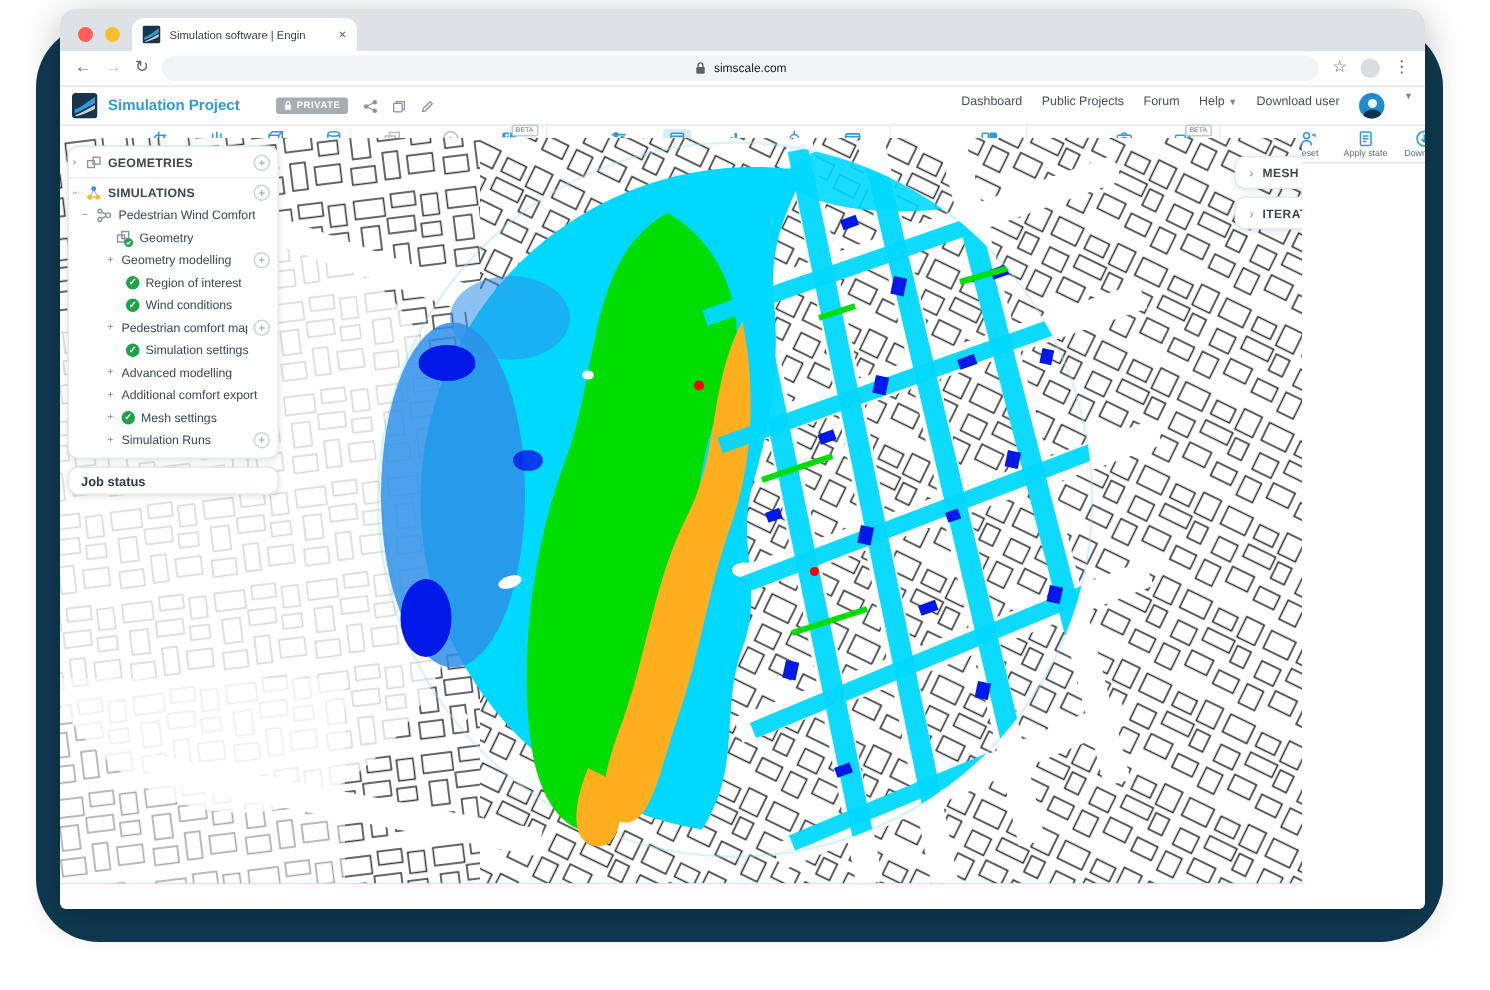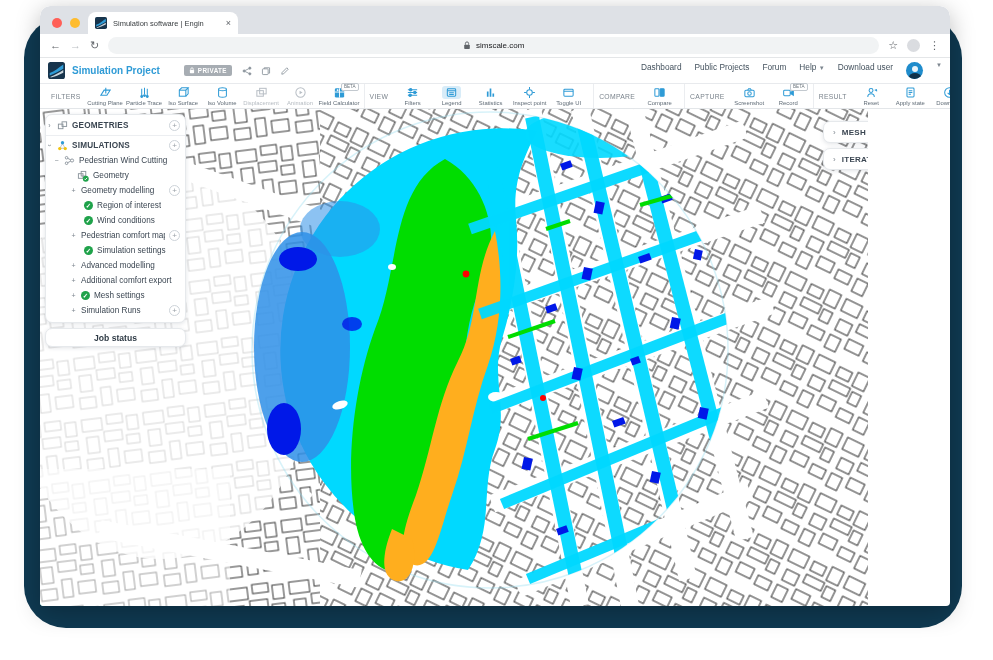--- a/index.html
+++ b/index.html
@@ -53,38 +53,38 @@
   .tbtn { width:39px; height:24px; display:flex; flex-direction:column; align-items:center; justify-content:center;
     position:relative; border-radius:3px; }
   .ticon { height:13px; display:flex; align-items:center; justify-content:center; border-radius:3px; padding:0 3px; }
   .tbtn.active .ticon { background:#d8ecf8; }
   .tlabel { font-size:5.9px; color:#5f6b76; margin-top:1px; white-space:nowrap; }
   .tbtn.disabled .tlabel { color:#b6bcc2; }
   .beta { position:absolute; top:-1px; right:0px; font-size:4.6px; color:#6c757d; border:1px solid #c3c9cf;
     border-radius:2px; padding:0 2px; background:#fff; line-height:1.4; }
 
   
-  .viewport { position:absolute; left:0; top:103px; width:828px; height:497px; background:#5eead4; overflow:hidden; }
+  .viewport { position:absolute; left:0; top:86px; width:828px; height:497px; background:#5eead4; overflow:hidden; }
   .map-svg { position:absolute; left:0; top:0; }
 
   
   .panel { position:absolute; background:#fff; border:1px solid #e6e9ec; border-radius:7px;
     box-shadow:0 1px 4px rgba(20,40,60,.13); }
   .tree-panel { left:5px; top:5px; width:141px; padding:3px 0 4px 0; }
   .trow { display:flex; align-items:center; height:15px; padding-right:5px; gap:4px; }
   .trow .exp { width:7px; font-size:7px; color:#7d868f; text-align:center; flex:none; }
   .trow .exp.rot { display:inline-block; transform:rotate(90deg); }
   .tlbl { font-size:8.2px; color:#3b4652; white-space:nowrap; overflow:hidden; }
   .trow.hd .tlbl { font-weight:bold; letter-spacing:.2px; }
   .plusbtn { margin-left:auto; width:11px; height:11px; border:1px solid #cdd3d9; border-radius:50%;
     color:#9aa1a8; font-size:8px; line-height:9px; text-align:center; flex:none; }
   .check { width:9px; height:9px; border-radius:50%; background:#1fa24a; color:#fff; font-size:6.5px;
     line-height:9px; text-align:center; flex:none; font-weight:bold; }
   .tsep { height:1px; background:#eceef1; margin:2px 0; }
-  .job-panel { left:5px; top:219px; width:141px; height:19px; display:flex; align-items:center; padding:0 8px;justify-content:center; }
+  .job-panel { left:5px; top:219px; width:141px; height:19px; display:flex; align-items:center; padding:0 8px; }
   .job-panel .tlbl { font-weight:bold; font-size:8.6px; color:#2e3a45; }
   .rpanel { width:125px; height:22px; display:flex; align-items:center; gap:6px; padding:0 9px; }
   .rpanel .tlbl { font-weight:bold; font-size:8px; letter-spacing:.3px; color:#3b4652; }
   .rpanel .exp { font-size:8px; color:#7d868f; }
   .mesh-panel { left:783px; top:12px; }
   .iter-panel { left:783px; top:39px; }
 
   svg.ic { display:block; }
 </style>
 </head>
@@ -553,21 +553,21 @@
         <div class="trow" style="padding-left:7px">
           <span class="exp">−</span>
           <svg class="ic" width="11" height="11" viewBox="0 0 12 12">
               <g fill="none" stroke="#8a939b" stroke-width="1">
                 <circle cx="2.8" cy="3" r="1.4"></circle>
                 <circle cx="2.8" cy="9" r="1.4"></circle>
                 <circle cx="8.8" cy="6" r="1.7"></circle>
                 <path d="M4 3.6 7.3 5.3 M4 8.4 7.3 6.7"></path>
               </g>
             </svg>
-          <span class="tlbl">Pedestrian Wind Cutting</span>
+          <span class="tlbl">Pedestrian Wind Comfort</span>
         </div>
         <div class="trow" style="padding-left:31px">
           <svg class="ic" width="12" height="12" viewBox="0 0 13 13">
               <g fill="none" stroke="#8a939b" stroke-width="1">
                 <rect x="1.5" y="4" width="5" height="5"></rect>
                 <rect x="4.5" y="1.5" width="5" height="5"></rect>
               </g>
               <circle cx="9.5" cy="9.5" r="3.2" fill="#1fa24a"></circle>
               <path d="M8 9.5 l1 1 2-2" stroke="#fff" stroke-width="1" fill="none"></path>
             </svg>

